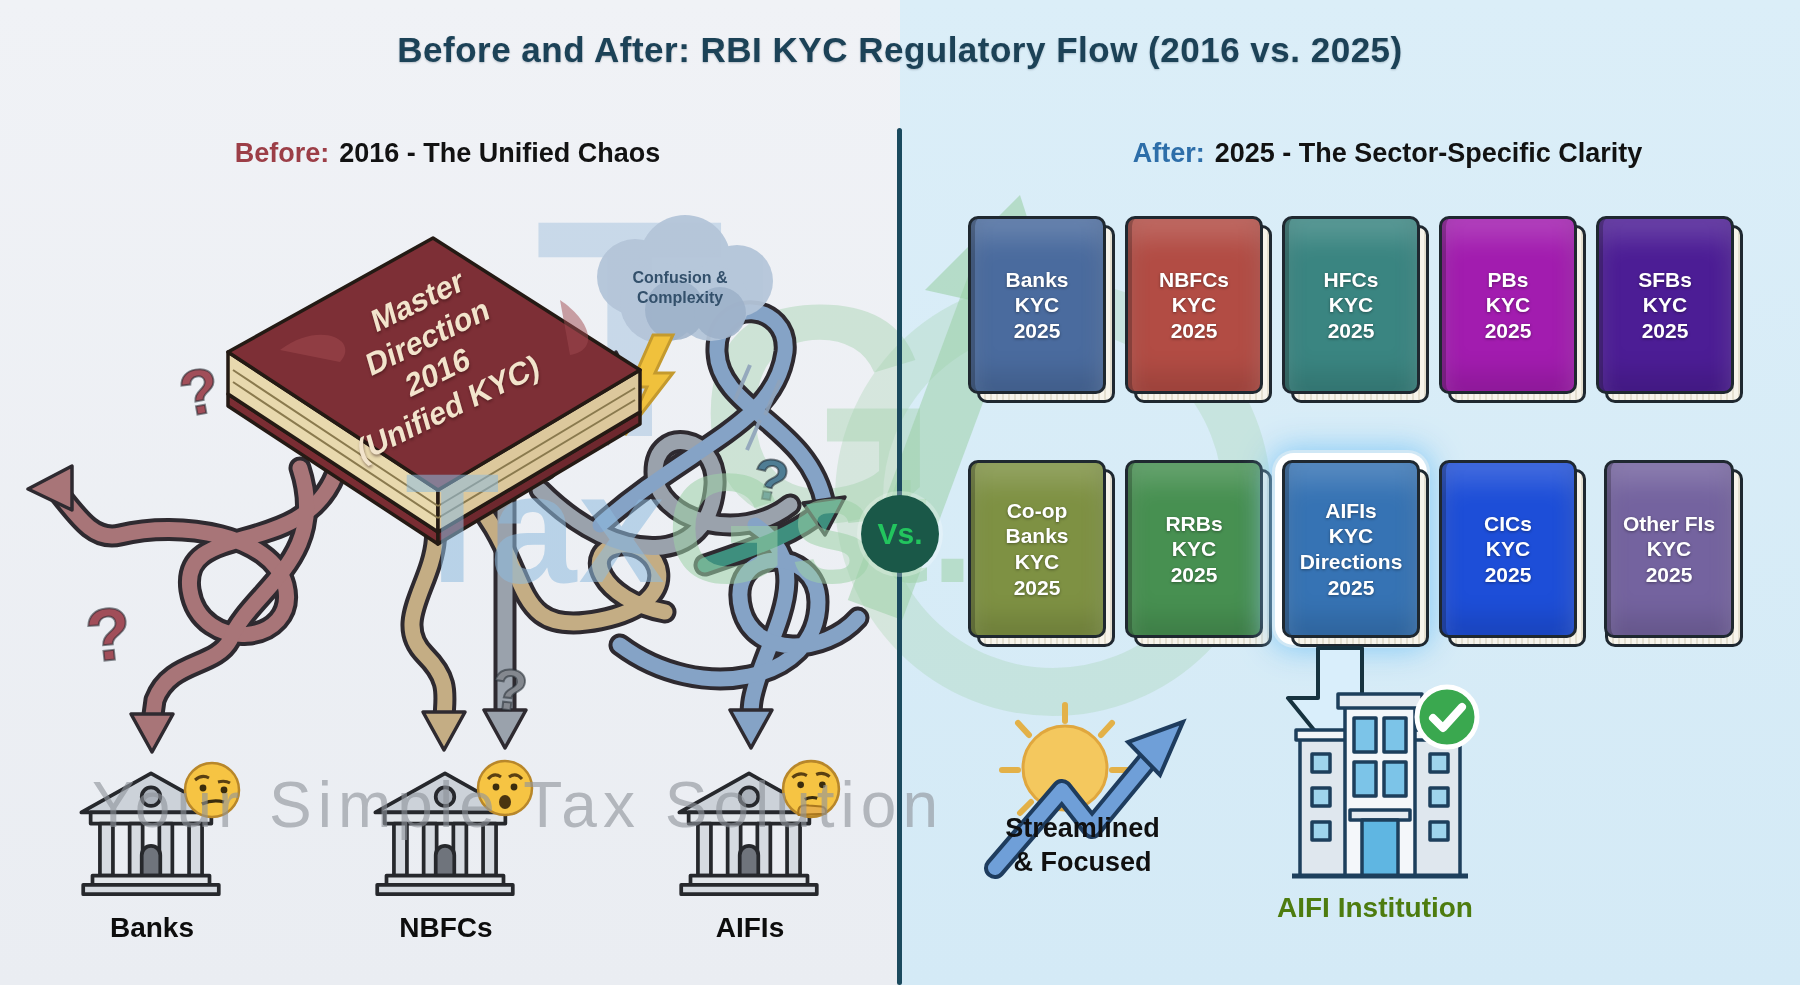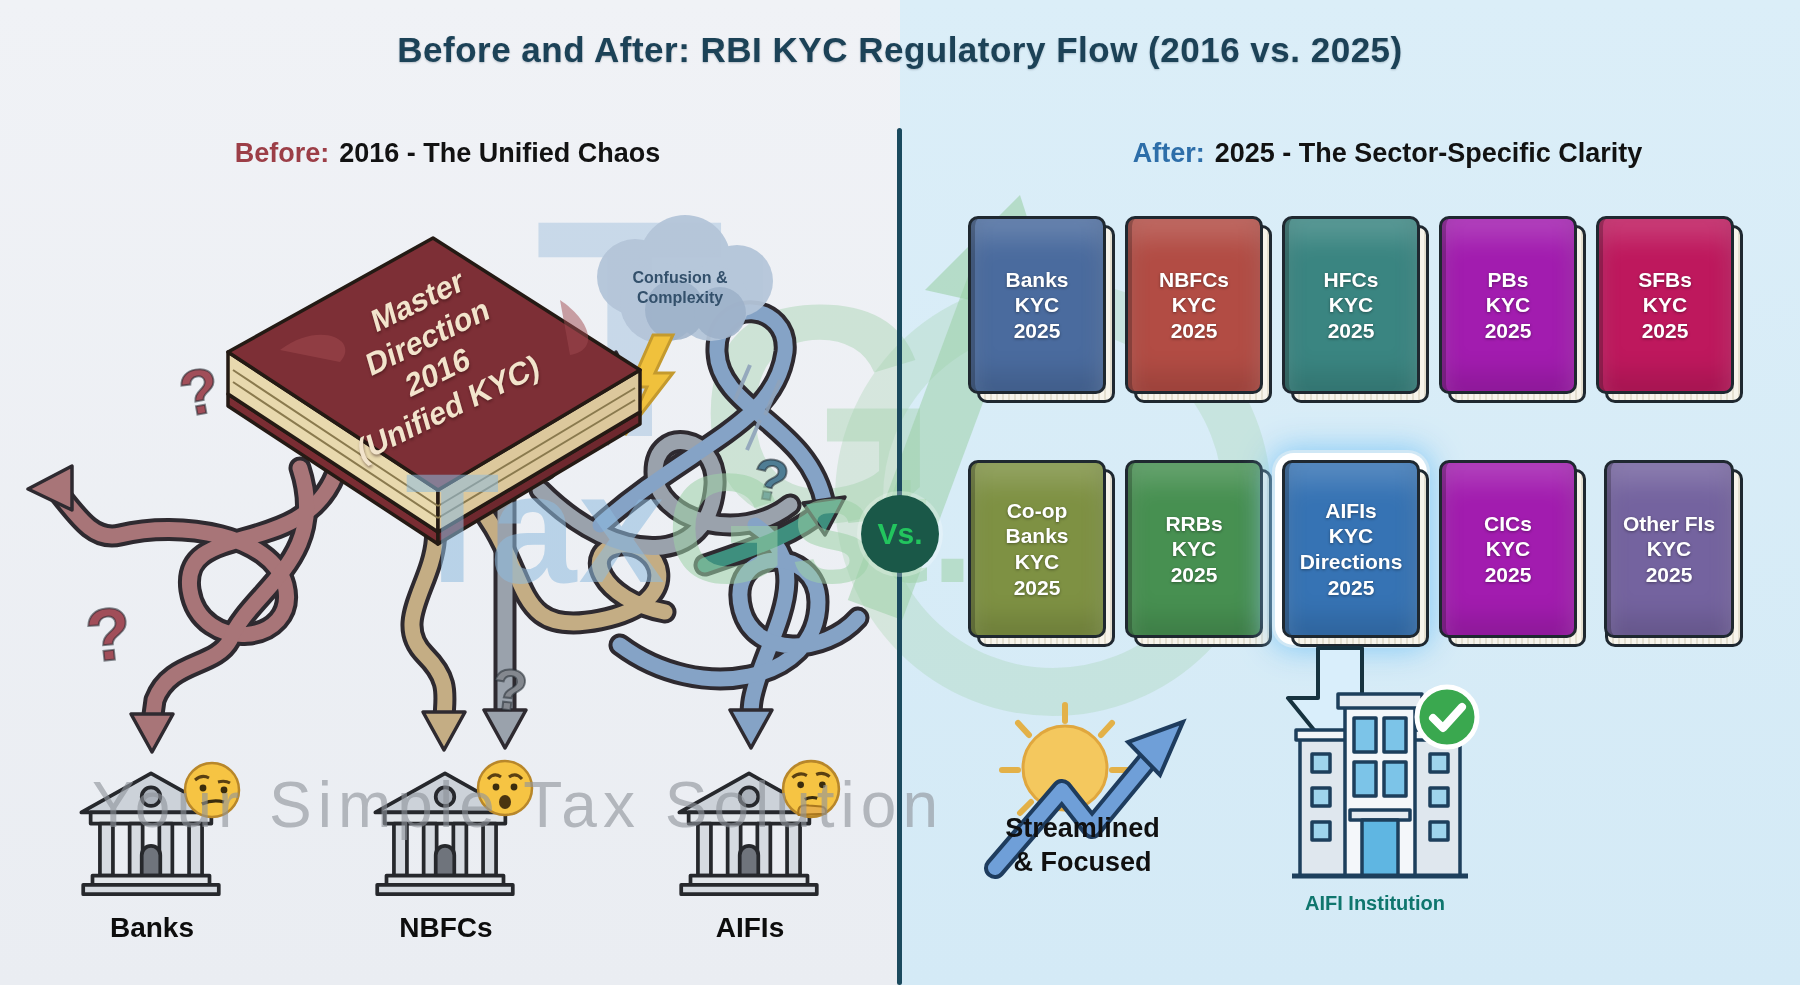--- a/index.html
+++ b/index.html
@@ -58,22 +58,22 @@
       background:repeating-linear-gradient(90deg,#f7f4eb 0 4px,#e4dfd0 4px 6px);}
   .cover{position:absolute;inset:0;border-radius:10px;border:3px solid #1f2830;
       box-shadow:inset 8px 0 0 -4px rgba(0,0,0,.22),inset 0 20px 24px rgba(255,255,255,.16),
                  inset 0 -18px 24px rgba(0,0,0,.12);
       display:flex;align-items:center;justify-content:center;}
   .book-text{text-align:center;font-size:21px;line-height:1.22;font-weight:bold;color:#fff;
       white-space:pre-line;text-shadow:0 1px 3px rgba(0,0,0,.4);padding:4px;}
   
   #streamlined-label{left:975px;top:812px;width:215px;text-align:center;font-size:27px;line-height:1.25;
       font-weight:bold;color:#101010;white-space:pre-line;z-index:7;}
-  #aifi-label{left:1240px;top:892px;width:270px;text-align:center;font-size:20px;font-weight:bold;
-      color:#0f766e;z-index:6;}
+  #aifi-label{left:1240px;top:892px;width:270px;text-align:center;font-size:28px;font-weight:bold;
+      color:#4d7c0f;z-index:6;}
   svg{display:block;}
   .layer{left:0;top:0;z-index:2;pointer-events:none;}
 </style>
 </head>
 <body>
 
 <div class="half" id="bg-left"></div>
 <div class="half" id="bg-right"></div>
 
 <div class="abs wm" id="wm-t">T</div>
@@ -289,21 +289,21 @@
   <div class="book-wrap">
     <div class="pages"></div>
     <div class="cover" style="background: #a21caf;">
         <div class="book-text">PBs
 KYC
 2025</div>
       </div>
   </div>
   <div class="book-wrap">
     <div class="pages"></div>
-    <div class="cover" style="background: #be185d;">
+    <div class="cover" style="background: #4c1d95;">
         <div class="book-text">SFBs
 KYC
 2025</div>
       </div>
   </div>
   <div class="book-wrap">
     <div class="pages"></div>
     <div class="cover" style="background: rgb(126, 145, 67);">
         <div class="book-text">Co-op
 Banks
@@ -323,21 +323,21 @@
     <div class="pages"></div>
     <div class="cover" style="background: rgb(54, 115, 180);">
         <div class="book-text">AIFIs
 KYC
 Directions
 2025</div>
       </div>
   </div>
   <div class="book-wrap">
     <div class="pages"></div>
-    <div class="cover" style="background: #a21caf;">
+    <div class="cover" style="background: #1d4ed8;">
         <div class="book-text">CICs
 KYC
 2025</div>
       </div>
   </div>
   <div class="book-wrap">
     <div class="pages"></div>
     <div class="cover" style="background: rgb(116, 99, 159); margin-left: 8px;">
         <div class="book-text">Other FIs
 KYC

